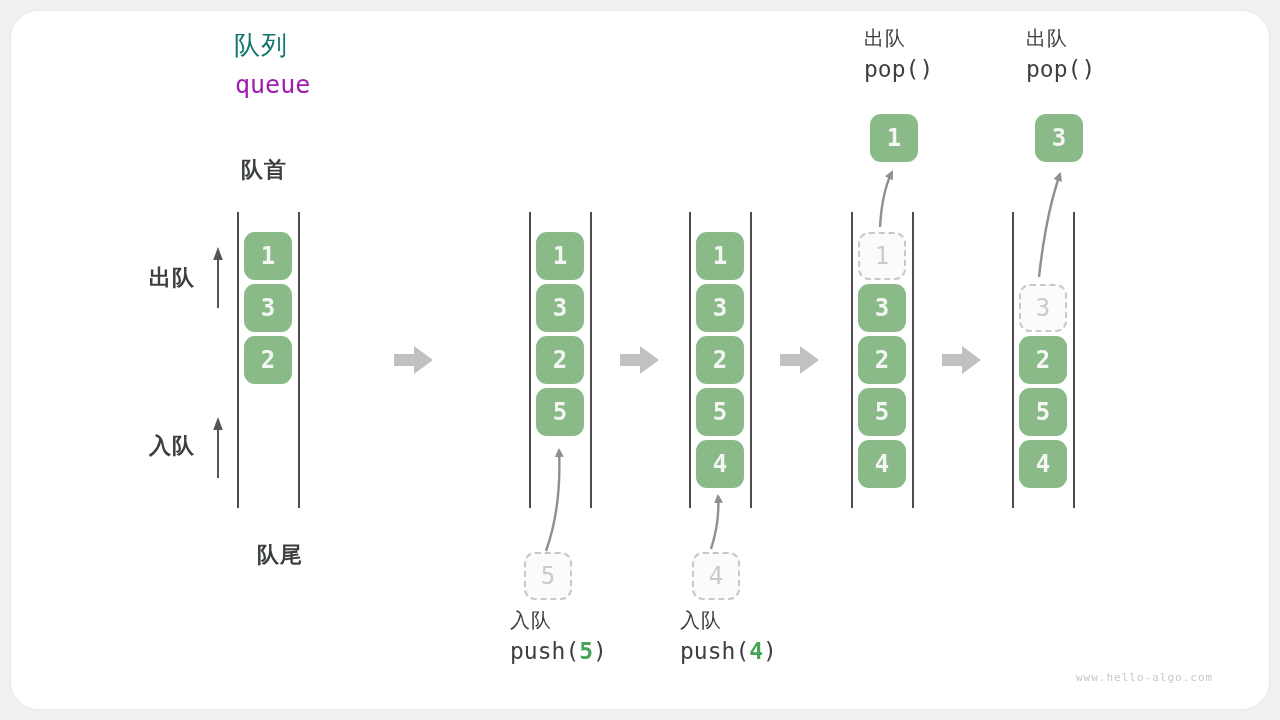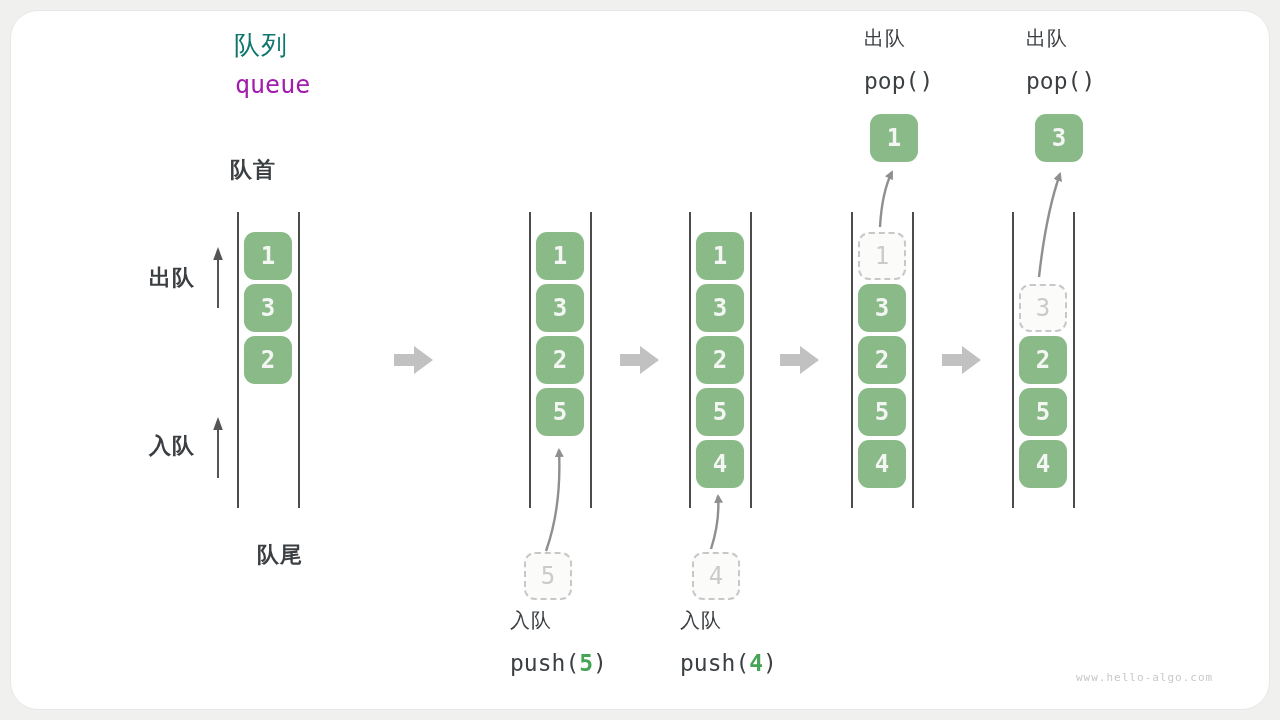--- a/index.html
+++ b/index.html
@@ -12,21 +12,21 @@
   .card{
     position:absolute;left:10px;top:10px;right:10px;bottom:10px;
     background:#ffffff;border:1px solid #e6e7e6;border-radius:28px;
   }
   .abs{position:absolute;}
   .title-zh{font-size:26px;font-weight:normal;color:#0f766e;letter-spacing:1px;}
   .title-en{font-family:"DejaVu Sans Mono",monospace;font-size:25px;color:#a21caf;}
   .side-label{font-size:22px;font-weight:bold;color:#3b3f42;letter-spacing:1px;}
   .op-label{line-height:1;text-align:left;}
   .op-label .zh{font-size:20px;color:#3b3f42;letter-spacing:1px;}
-  .op-label .code{margin-top:22px;font-family:"DejaVu Sans Mono",monospace;font-size:23px;color:#3b3f42;}
+  .op-label .code{margin-top:10px;font-family:"DejaVu Sans Mono",monospace;font-size:23px;color:#3b3f42;}
   .code .arg{color:#45a455;font-weight:bold;}
   .chan-line{position:absolute;width:1.5px;top:212px;height:296px;background:#4c4c4c;}
   .qbox{
     position:absolute;width:48px;height:48px;border-radius:11px;
     background:#8aba88;color:#f3f6f2;
     display:flex;align-items:center;justify-content:center;
     font-family:"DejaVu Sans Mono",monospace;font-size:24px;font-weight:bold;
   }
   .ghost{
     position:absolute;width:44px;height:44px;border:2px dashed #c7c9c8;border-radius:11px;
@@ -39,21 +39,21 @@
 </style>
 </head>
 <body>
 
 <div id="stage">
   <div class="card"></div>
 
   <div class="abs title-zh" style="left:234px;top:28px;">队列</div>
   <div class="abs title-en" style="left:235px;top:70px;">queue</div>
 
-  <div class="abs side-label" style="left:230px;top:155px;">队首</div>
+  <div class="abs side-label" style="left:241px;top:155px;">队首</div>
   <div class="abs side-label" style="left:257px;top:540px;">队尾</div>
   <div class="abs side-label" style="left:149px;top:263px;">出队</div>
   <div class="abs side-label" style="left:149px;top:431px;">入队</div>
 
   <svg class="abs" style="left:211px;top:245px;" width="14" height="66">
     <line x1="7" y1="63" x2="7" y2="12" stroke="#555555" stroke-width="2"></line>
     <polygon points="7,2 2.2,15 11.8,15" fill="#555555"></polygon>
   </svg>
   <svg class="abs" style="left:211px;top:415px;" width="14" height="66">
     <line x1="7" y1="63" x2="7" y2="12" stroke="#555555" stroke-width="2"></line>

